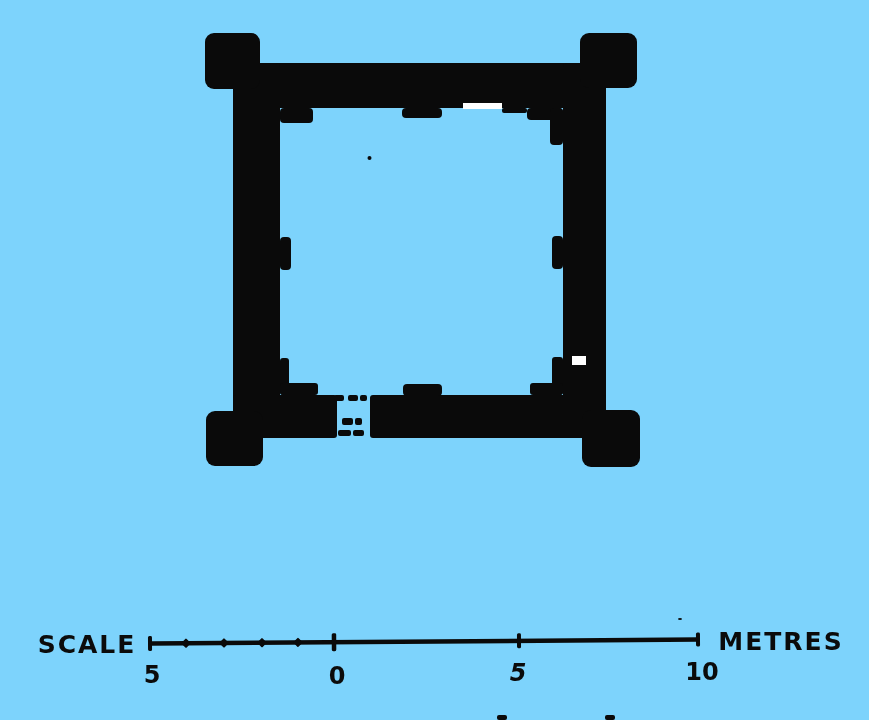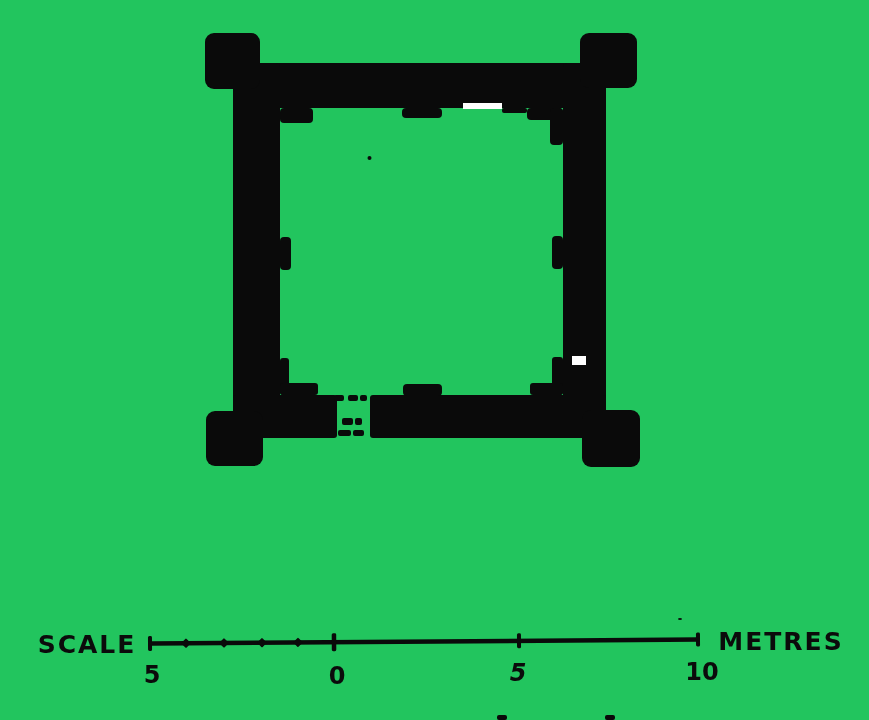--- a/index.html
+++ b/index.html
@@ -1,20 +1,20 @@
 <!DOCTYPE html>
 <html><head>
 <meta charset="utf-8">
 <style>
   html, body { margin: 0; padding: 0; background: #ffffff; }
   .page {
     position: relative;
     width: 869px;
     height: 720px;
-    background: #22c55e;
+    background: #7dd3fc;
     overflow: hidden;
   }
   svg { display: block; }
   .cap {
     font-family: "DejaVu Sans", "Liberation Sans", sans-serif;
     font-weight: bold;
     font-size: 25px;
     letter-spacing: 2px;
     fill: #0b0b0b;
   }

